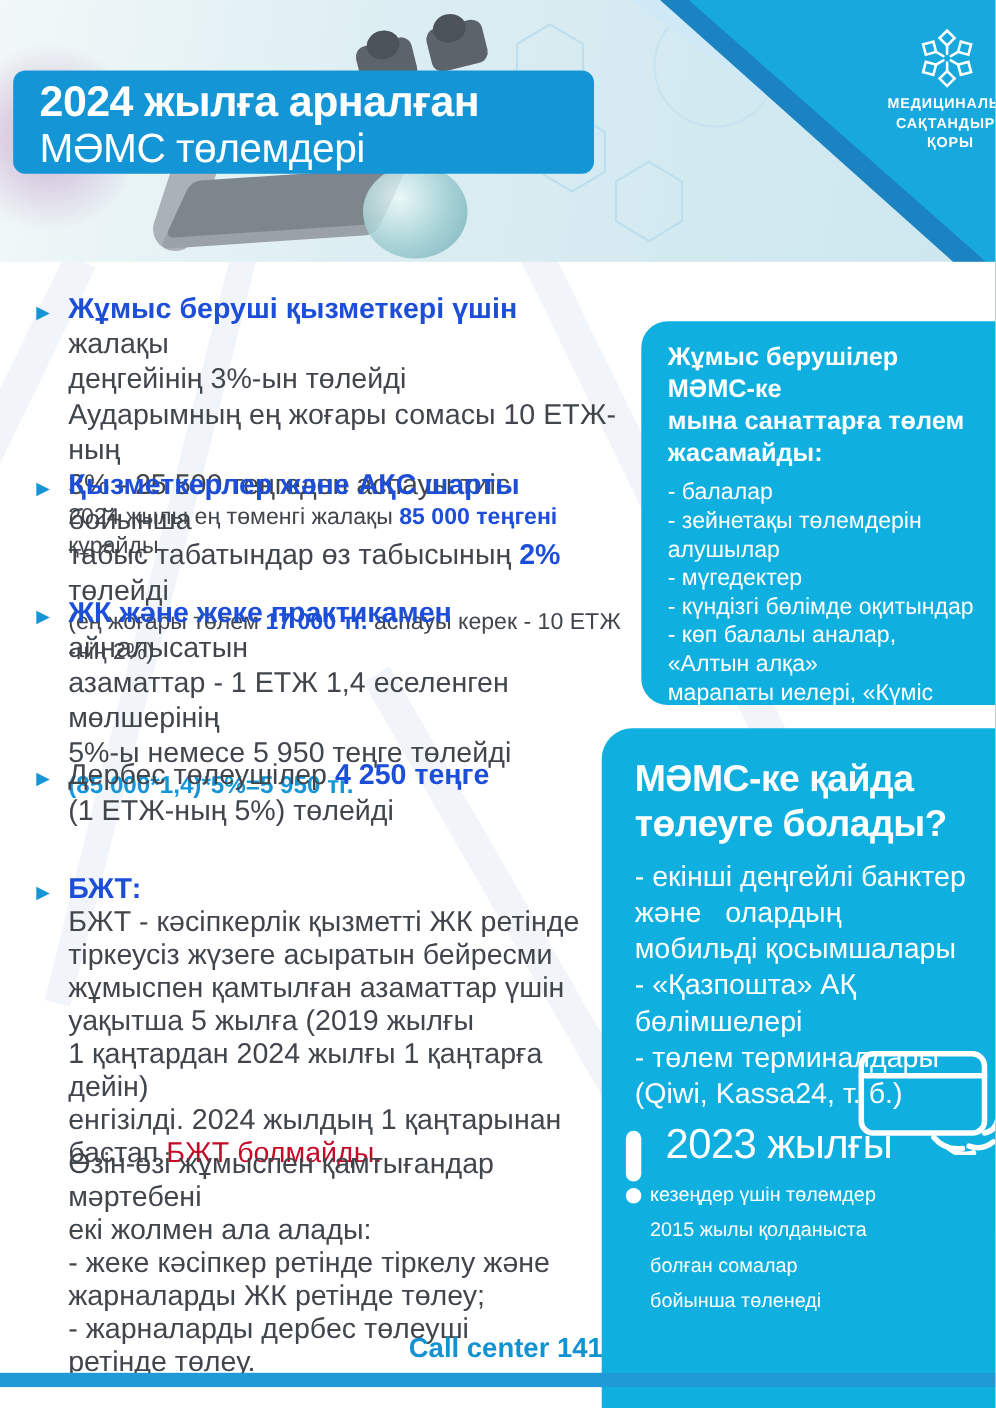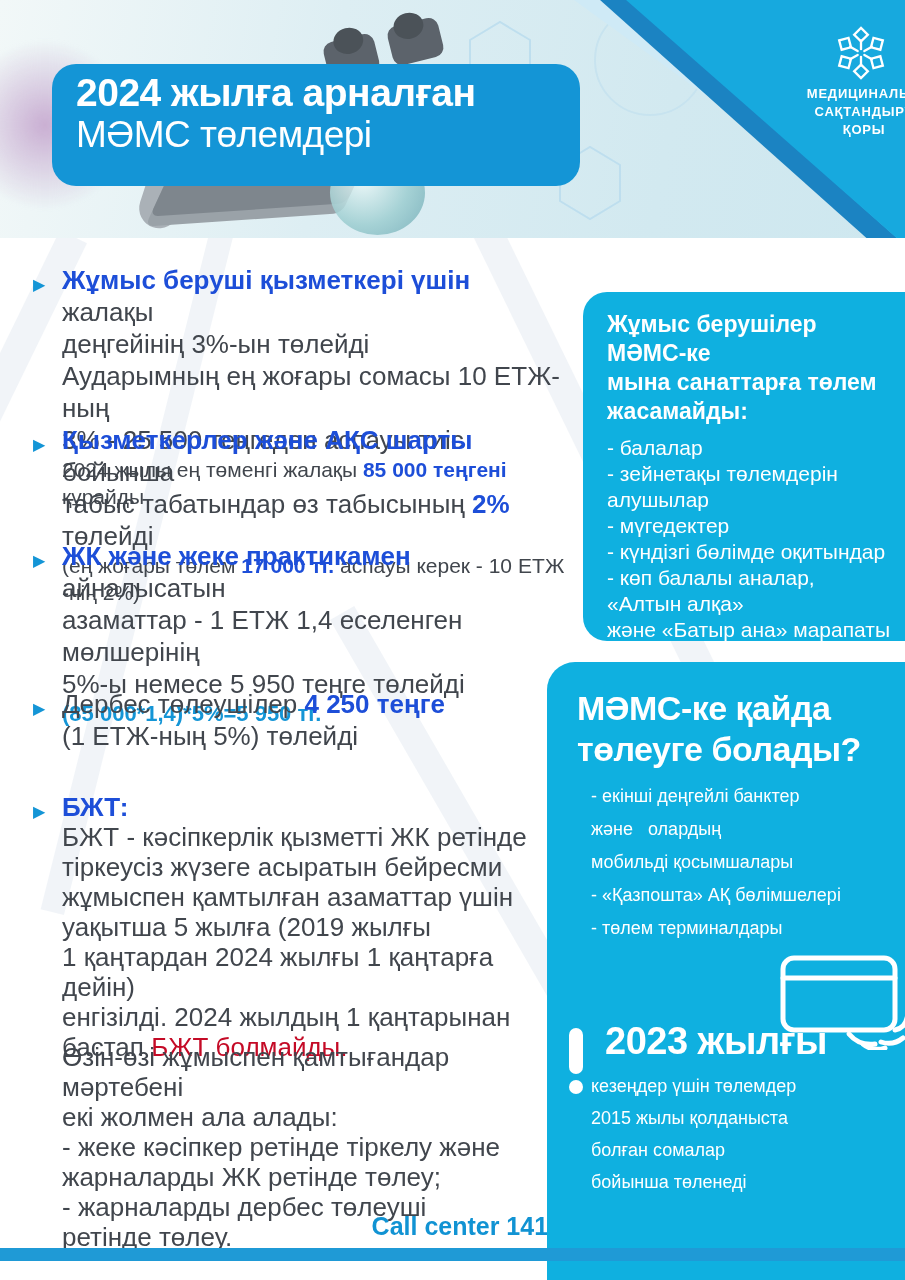--- a/index.html
+++ b/index.html
@@ -26,48 +26,48 @@
   
   .ribbon{position:absolute;right:0;top:0;width:372px;height:306px;}
   .rb{position:absolute;left:0;top:0;width:100%;height:100%;}
   .rb1{background:#cfeaf6;clip-path:polygon(0% 0%,10% 0%,100% 101%,100% 88%);}
   .rb2{background:#1b83c2;clip-path:polygon(7% 0%,15% 0%,100% 92%,100% 101%);}
   .rb3{background:#17a9de;clip-path:polygon(14% 0%,100% 0%,100% 92%);}
   .logo-text{position:absolute;left:215px;top:85px;width:150px;text-align:center;color:#fff;
              font-size:13px;font-weight:bold;letter-spacing:.8px;line-height:18px;}
   .logo-ic{position:absolute;left:258px;top:24px;}
   
-  .banner{position:absolute;left:12px;top:64px;width:528px;height:122px;background:#1495d6;border-radius:24px;z-index:2;margin-left:40px;}
+  .banner{position:absolute;left:12px;top:64px;width:528px;height:94px;background:#1495d6;border-radius:11px;z-index:2;}
   .banner .t1{position:absolute;left:24px;top:7px;font-size:39px;font-weight:bold;color:#fff;letter-spacing:-.5px;}
   .banner .t2{position:absolute;left:24px;top:50px;font-size:37px;font-weight:normal;color:#fff;letter-spacing:-.5px;}
   
   .sec{position:absolute;left:62px;width:505px;z-index:2;font-size:26px;line-height:32px;}
   .arrow{position:absolute;left:-29px;top:5px;font-size:16px;color:#1495d6;}
   .hb{color:#1d4ed8;font-weight:bold;}
   .small{font-size:21px;line-height:27px;}
   .red{color:#c40a26;font-weight:normal;}
   .formula{font-size:22px;line-height:28px;color:#1495d6;font-weight:bold;}
   .callc{position:absolute;left:62px;top:1212px;width:500px;text-align:right;z-index:2;
          font-size:25px;font-weight:bold;color:#1193d3;}
   
   .box1{position:absolute;left:583px;top:292px;right:0;height:349px;background:#0fb0e0;
         border-radius:24px 0 0 24px;z-index:2;color:#fff;padding:18px 12px 0 24px;box-sizing:border-box;}
   .box1 .bt{font-size:23px;font-weight:bold;line-height:29px;}
   .box1 .bi{font-size:21px;line-height:26px;}
   .box1 .bi-wrap{margin-top:9px;}
   .box2{position:absolute;left:547px;top:662px;right:0;height:618px;background:#0fb0e0;
         border-radius:28px 0 0 0;z-index:2;color:#fff;padding:26px 14px 0 30px;box-sizing:border-box;}
   .box2 .h{font-size:34px;font-weight:bold;line-height:41px;letter-spacing:-.5px;}
-  .box2 .bi{font-size:18px;line-height:33px;white-space:pre-wrap;margin-left:14px;}
+  .box2 .bi{font-size:26px;line-height:33px;white-space:pre-wrap;}
   .box2 .bi-wrap{margin-top:10px;}
   .cardic{position:absolute;left:232px;top:284px;}
   .note{position:absolute;left:16px;top:358px;width:335px;}
   .excl-bar{position:absolute;left:6px;top:8px;width:14px;height:46px;background:#fff;border-radius:7px;}
   .excl-dot{position:absolute;left:6px;top:60px;width:14px;height:14px;background:#fff;border-radius:50%;}
-  .note-head{margin-left:42px;font-size:38px;font-weight:bold;letter-spacing:-.5px;}
+  .note-head{margin-left:42px;font-size:38px;font-weight:normal;letter-spacing:-.5px;}
   .note-lines{margin-left:28px;margin-top:7px;font-size:18px;line-height:32px;}
   
   .band{position:absolute;left:0;top:1248px;width:905px;height:13px;background:#1f9ad6;z-index:6;}
 </style>
 </head>
 <body>
 
 <div class="page">
 
   <div class="wm" style="left:60px;top:230px;width:30px;height:1150px;transform:rotate(26deg);transform-origin:top left;"></div>
@@ -197,36 +197,38 @@
   <div class="box1">
     <div class="bt">Жұмыс берушілер МӘМС-ке</div>
     <div class="bt">мына санаттарға төлем</div>
     <div class="bt">жасамайды:</div>
     <div class="bi-wrap">
       <div class="bi">- балалар</div>
       <div class="bi">- зейнетақы төлемдерін алушылар</div>
       <div class="bi">- мүгедектер</div>
       <div class="bi">- күндізгі бөлімде оқитындар</div>
       <div class="bi">- көп балалы аналар, «Алтын алқа»</div>
+      <div class="bi">марапаты иелері, «Күміс алқа»</div>
       <div class="bi">және «Батыр ана» марапаты иелері,</div>
       <div class="bi">сондай-ақ I және II дәрежелі</div>
       <div class="bi">«Ана даңқы» ордендерімен</div>
       <div class="bi">марапатталғандар</div>
     </div>
   </div>
 
   <div class="box2">
     <div class="h">МӘМС-ке қайда</div>
     <div class="h">төлеуге болады?</div>
     <div class="bi-wrap">
       <div class="bi">- екінші деңгейлі банктер</div>
       <div class="bi">және   олардың</div>
       <div class="bi">мобильді қосымшалары</div>
       <div class="bi">- «Қазпошта» АҚ бөлімшелері</div>
       <div class="bi">- төлем терминалдары</div>
+      <div class="bi">(Qiwi, Kassa24, т. б.)</div>
     </div>
 
     <svg class="cardic" width="128" height="104" viewBox="0 0 128 104">
       <g fill="none" stroke="#ffffff" stroke-width="5" stroke-linecap="round" stroke-linejoin="round">
         <rect x="4" y="12" width="112" height="72" rx="11"></rect>
         <line x1="4" y1="32" x2="116" y2="32"></line>
         <path d="M70,88 q10,12 26,10"></path>
         <path d="M84,98 q10,8 22,4"></path>
         <path d="M102,96 q12,4 22,-4"></path>
         <path d="M116,84 q10,-2 12,-12"></path>

